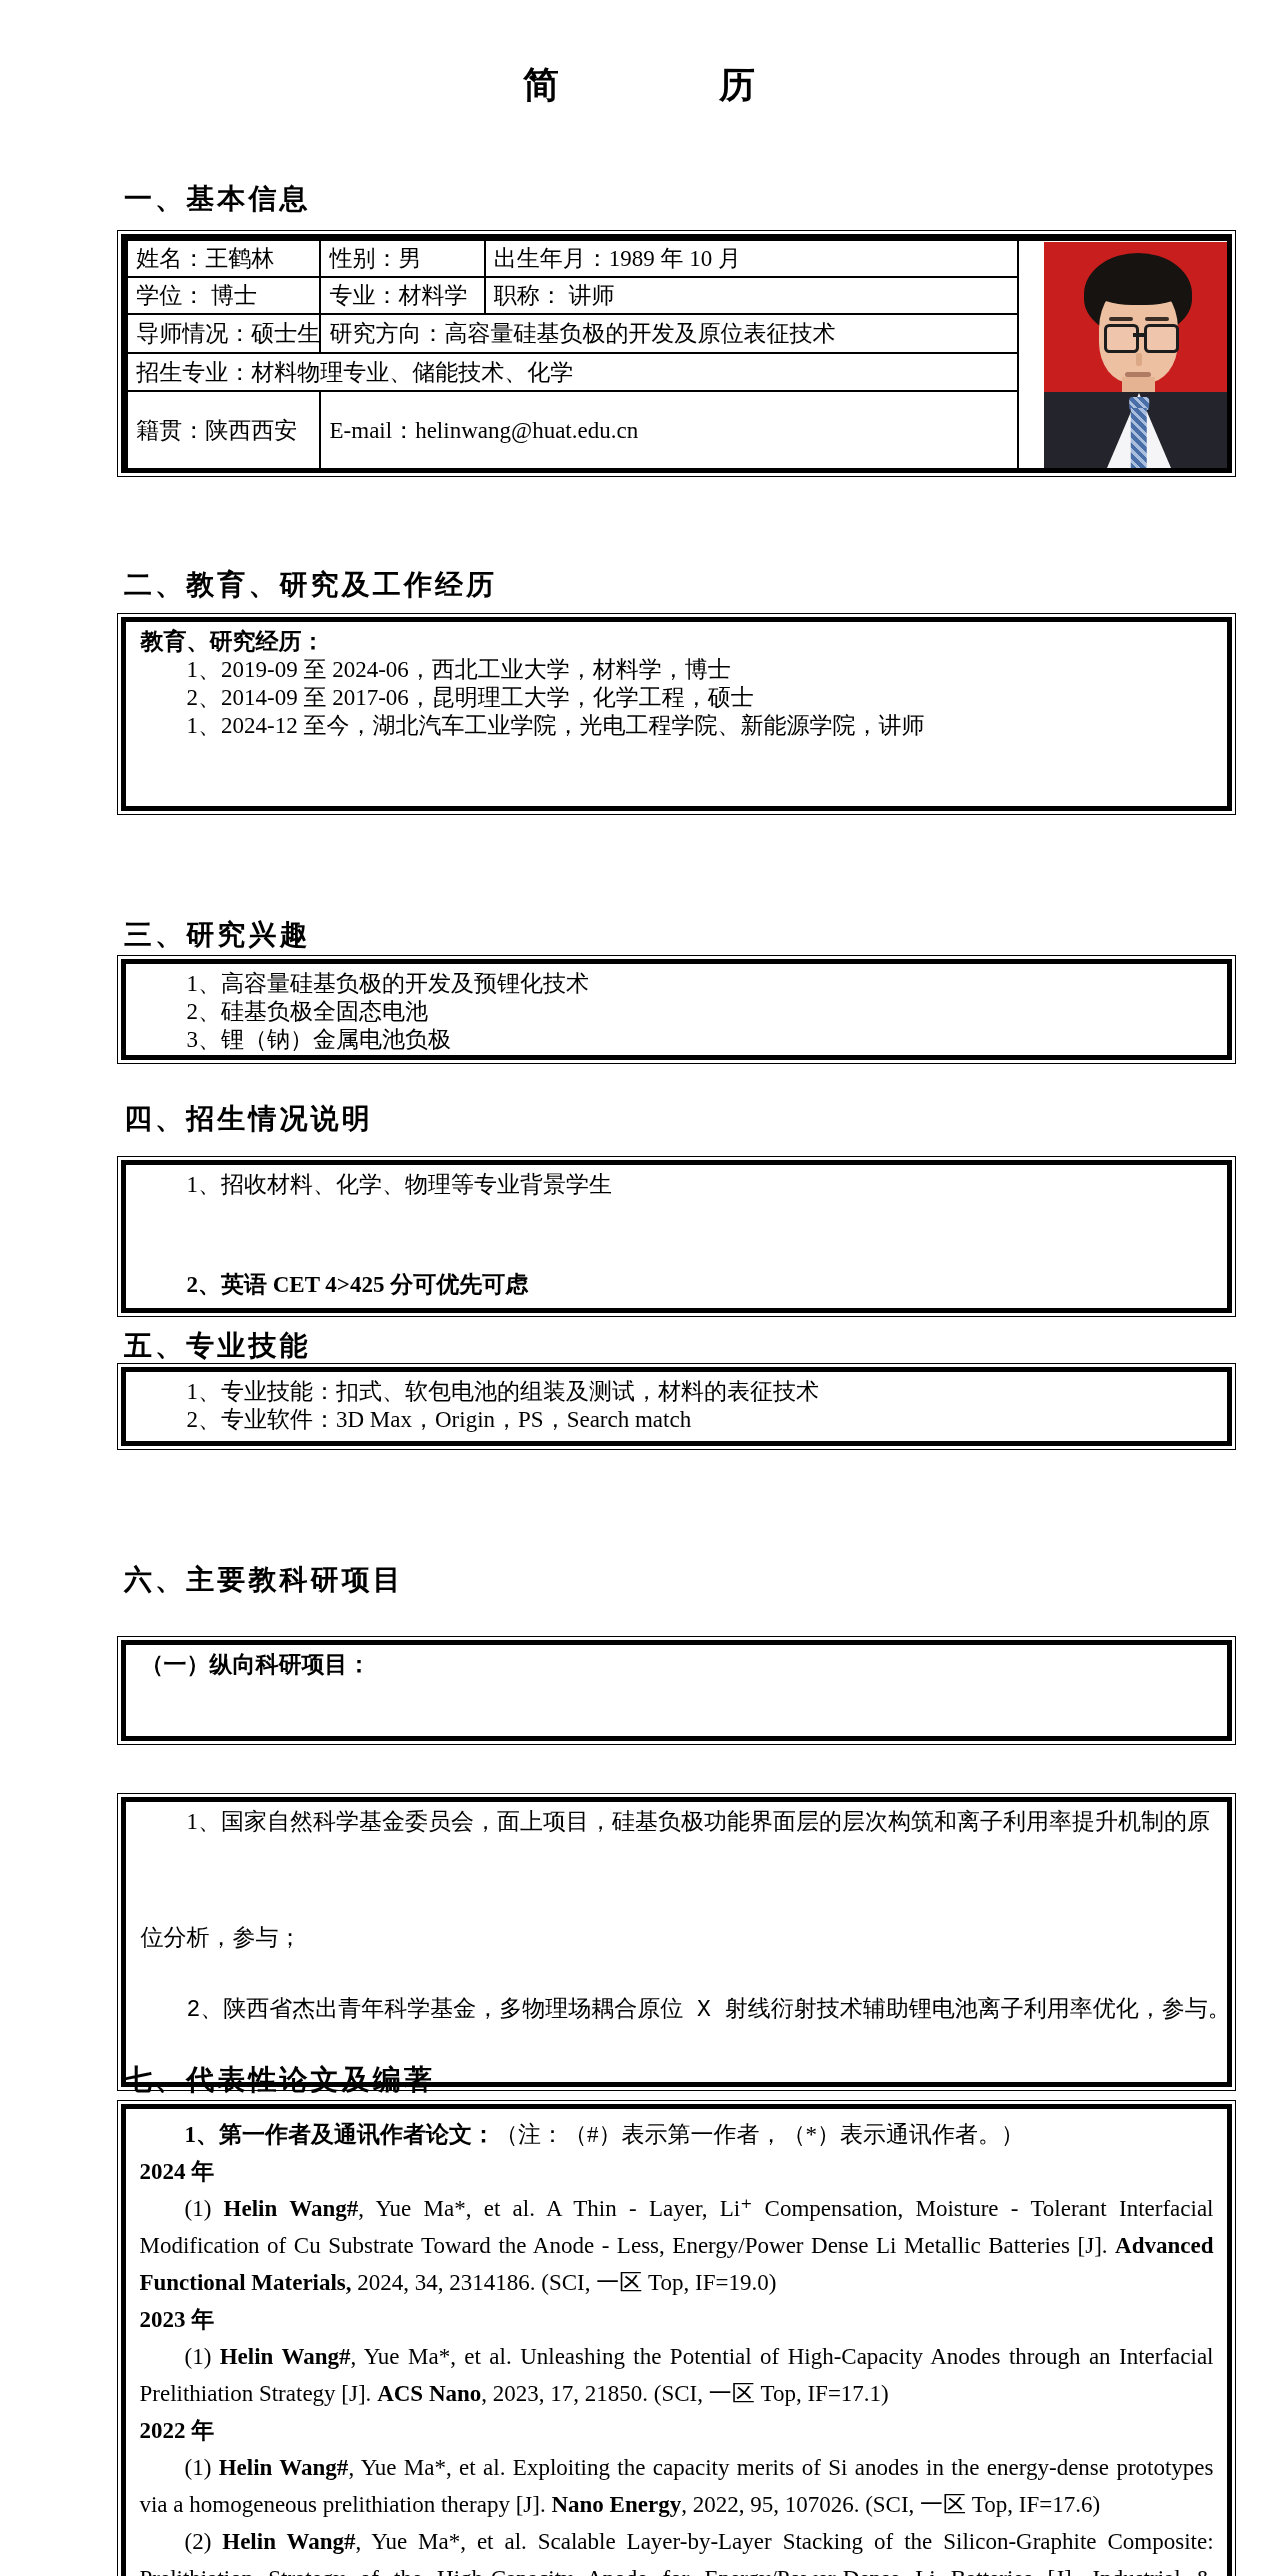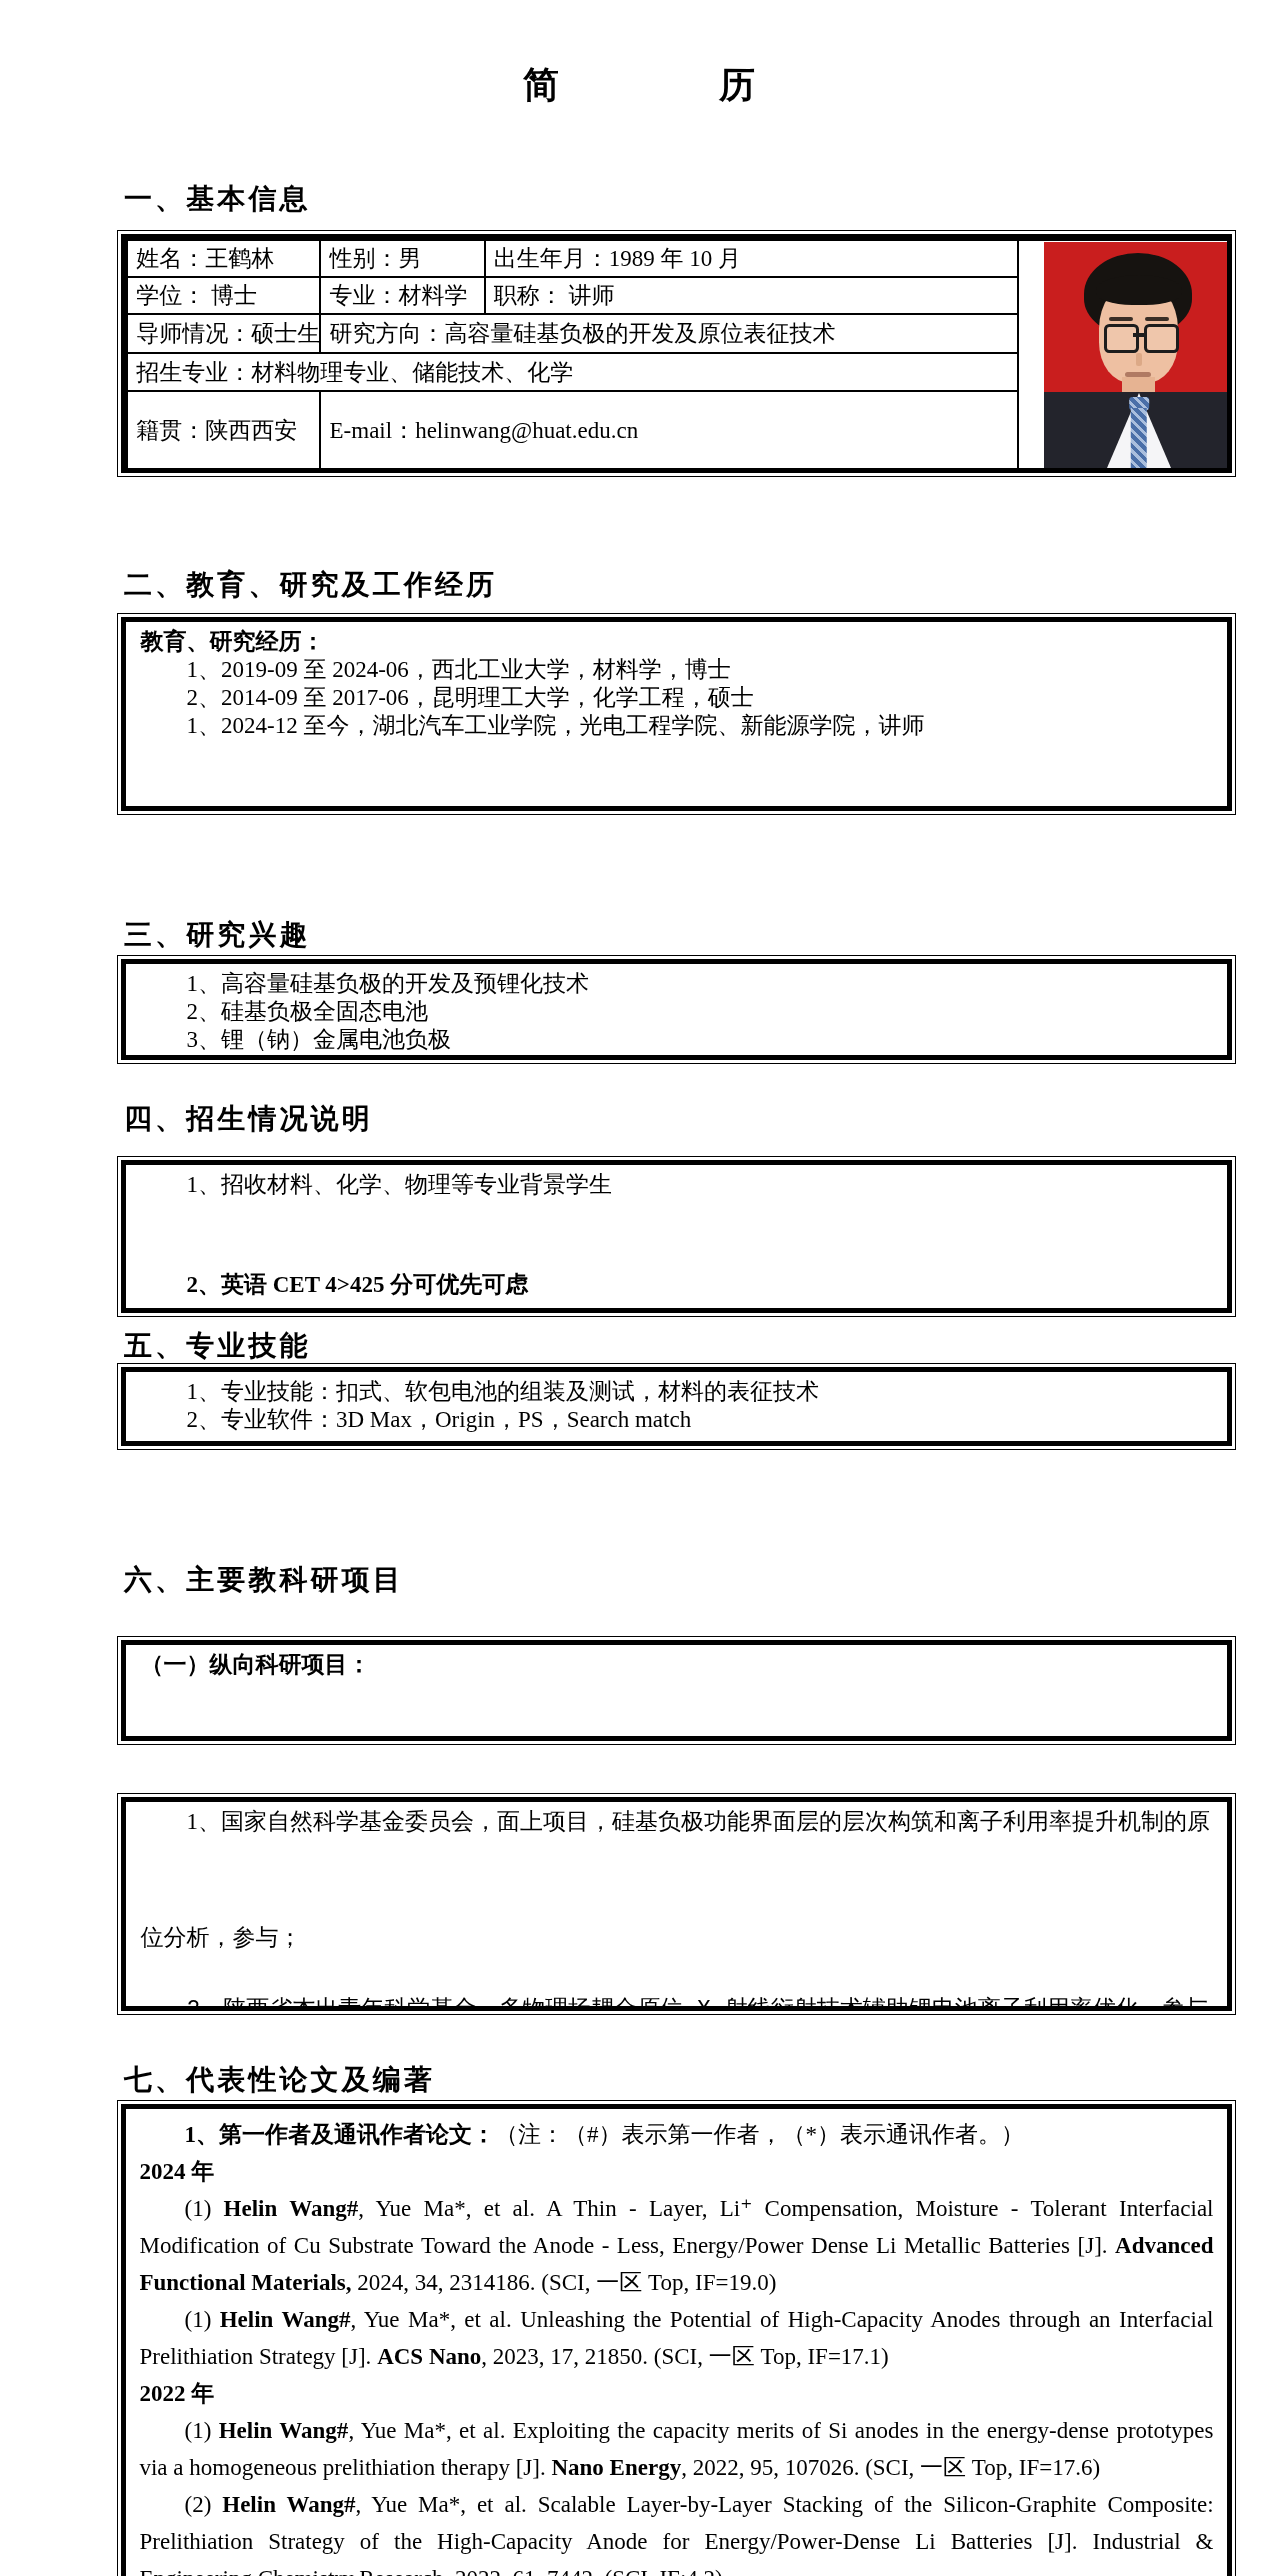--- a/index.html
+++ b/index.html
@@ -154,34 +154,35 @@
       </div>
   </div>
 
   <div class="sec-h" style="top:1561px">六、主要教科研项目</div>
   <div class="dbox" style="top:1636px;height:109px">
     <div class="dbox-inner">
       <p class="box-label">（一）纵向科研项目：</p>
     </div>
   </div>
 
-  <div class="dbox" style="top:1793px;height:222px">
+  <div class="dbox" style="top:1793px;height:298px">
     <div class="dbox-inner">
         <p class="bitem indent">1、国家自然科学基金委员会，面上项目，硅基负极功能界面层的层次构筑和离子利用率提升机制的原</p>
         <p class="bitem grant-l2">位分析，参与；</p>
         <p class="bitem indent grant-l3">2、陕西省杰出青年科学基金，多物理场耦合原位 X 射线衍射技术辅助锂电池离子利用率优化，参与。</p>
       </div>
   </div>
 
   <div class="sec-h" style="top:2061px">七、代表性论文及编著</div>
   <div class="dbox" style="top:2100px;height:1366px">
     <div class="dbox-inner" style="padding:7.2px 13.4px">
         <p class="pub-p pub-indent"><span class="bold">1、第一作者及通讯作者论文：</span><span>（注：（#）表示第一作者，（*）表示通讯作者。）</span></p>
         <p class="pub-year">2024 年</p>
         <p class="pub-p pub-indent"><span>(1) </span><span class="bold">Helin Wang#</span><span>, Yue Ma*, et al. A Thin - Layer, Li⁺ Compensation, Moisture - Tolerant Interfacial Modification of Cu Substrate Toward the Anode - Less, Energy/Power Dense Li Metallic Batteries [J]. </span><span class="bold">Advanced Functional Materials,</span><span> 2024, 34, 2314186. (SCI, 一区 Top, IF=19.0)</span></p>
+        <p class="pub-year">2023 年</p>
         <p class="pub-p pub-indent"><span>(1) </span><span class="bold">Helin Wang#</span><span>, Yue Ma*, et al. Unleashing the Potential of High-Capacity Anodes through an Interfacial Prelithiation Strategy [J]. </span><span class="bold">ACS Nano</span><span>, 2023, 17, 21850. (SCI, 一区 Top, IF=17.1)</span></p>
         <p class="pub-year">2022 年</p>
         <p class="pub-p pub-indent"><span>(1) </span><span class="bold">Helin Wang#</span><span>, Yue Ma*, et al. Exploiting the capacity merits of Si anodes in the energy-dense prototypes via a homogeneous prelithiation therapy [J]. </span><span class="bold">Nano Energy</span><span>, 2022, 95, 107026. (SCI, 一区 Top, IF=17.6)</span></p>
         <p class="pub-p pub-indent"><span>(2) </span><span class="bold">Helin Wang#</span><span>, Yue Ma*, et al. Scalable Layer-by-Layer Stacking of the Silicon-Graphite Composite: Prelithiation Strategy of the High-Capacity Anode for Energy/Power-Dense Li Batteries [J]. Industrial &amp; Engineering Chemistry Research, 2022, 61, 7442. (SCI, IF:4.2)</span></p>
       </div>
   </div>
 
 </div>
 
 

